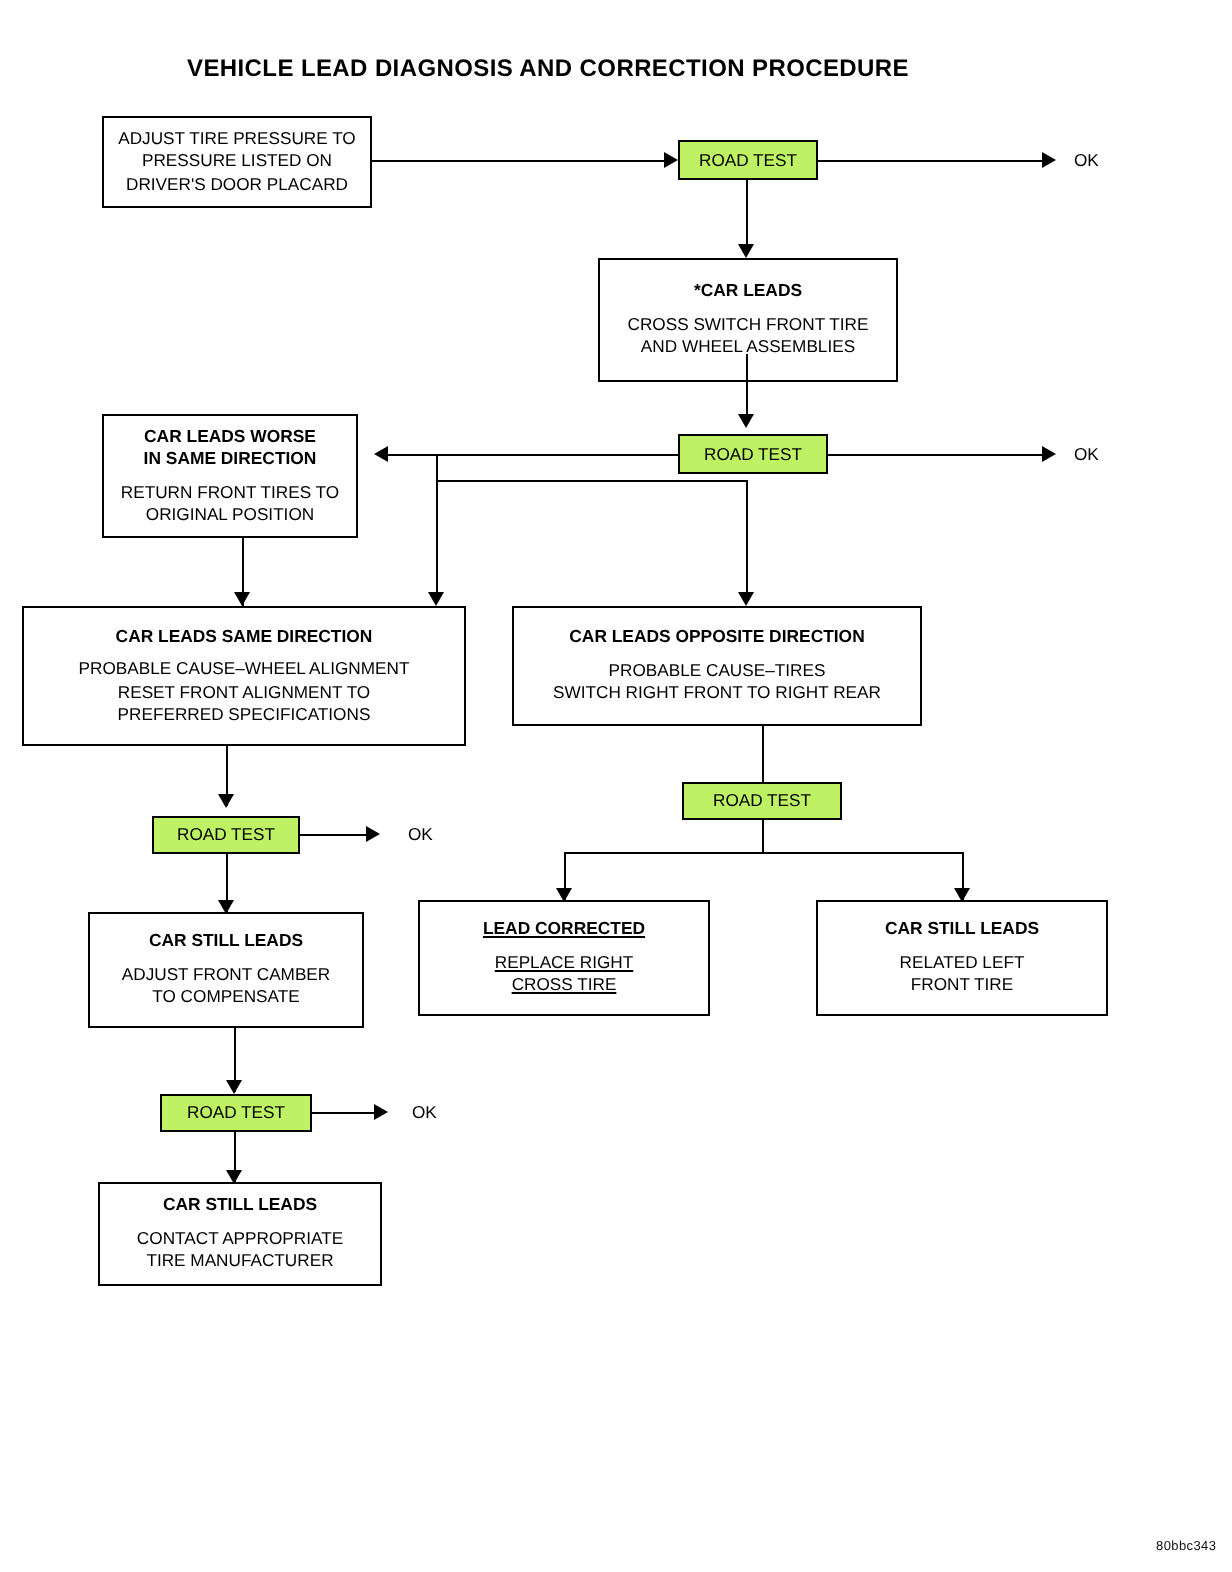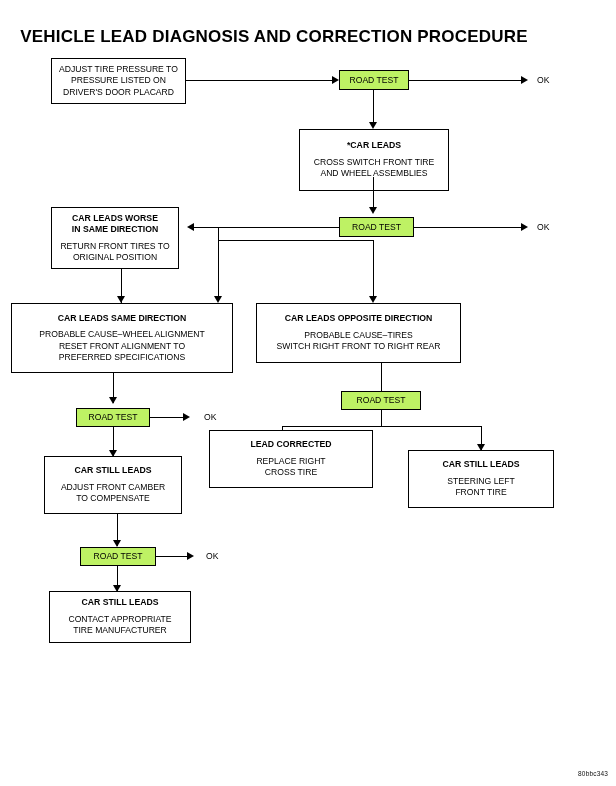--- a/index.html
+++ b/index.html
@@ -5,21 +5,21 @@
   html,body{margin:0;padding:0;}
   body{
     width:616px;height:786px;background:#ffffff;position:relative;
     font-family:"Liberation Sans", sans-serif;color:#000;
     -webkit-font-smoothing:antialiased;
   }
   #page{position:absolute;left:0;top:0;width:616px;height:786px;overflow:hidden;}
 
   .title{
     position:absolute;left:0;top:27px;width:548px;text-align:center;
-    font-size:17px;font-weight:bold;letter-spacing:0.2px;
+    font-size:12px;font-weight:bold;letter-spacing:0.2px;
   }
 
   .box{
     position:absolute;border:1.6px solid #000;background:#fff;
     box-sizing:border-box;display:flex;flex-direction:column;
     align-items:center;justify-content:center;text-align:center;
     font-size:8.6px;line-height:11.5px;padding:3px 4px;
   }
   .box .hd{font-weight:bold;font-size:8.7px;line-height:11.5px;}
   .box .bd{font-weight:normal;}
@@ -152,31 +152,31 @@
     <span>ROAD TEST</span>
   </div>
 
   <div class="v" style="left:381px;top:410px;height:17px;"></div>
   <div class="h" style="left:282px;top:426px;width:199px;"></div>
   <div class="v" style="left:282px;top:426px;height:24px;"></div>
   <div class="arw-d" style="left:278px;top:444px;"></div>
   <div class="v" style="left:481px;top:426px;height:24px;"></div>
   <div class="arw-d" style="left:477px;top:444px;"></div>
 
-  <div class="box" style="left:209px;top:430px;width:164px;height:58px;">
+  <div class="box" style="left:209px;top:450px;width:146px;height:58px;text-decoration:underline;">
     <div class="hd">LEAD CORRECTED</div>
     <div class="gap"></div>
     <div class="bd">REPLACE RIGHT</div>
     <div class="bd">CROSS TIRE</div>
   </div>
 
   <div class="box" style="left:408px;top:450px;width:146px;height:58px;">
     <div class="hd">CAR STILL LEADS</div>
     <div class="gap"></div>
-    <div class="bd">STEERING LEFT</div>
+    <div class="bd">RELATED LEFT</div>
     <div class="bd">FRONT TIRE</div>
   </div>
 
   <div class="v" style="left:113px;top:427px;height:30px;"></div>
   <div class="arw-d" style="left:109px;top:450px;"></div>
 
   <div class="box" style="left:44px;top:456px;width:138px;height:58px;">
     <div class="hd">CAR STILL LEADS</div>
     <div class="gap"></div>
     <div class="bd">ADJUST FRONT CAMBER</div>

